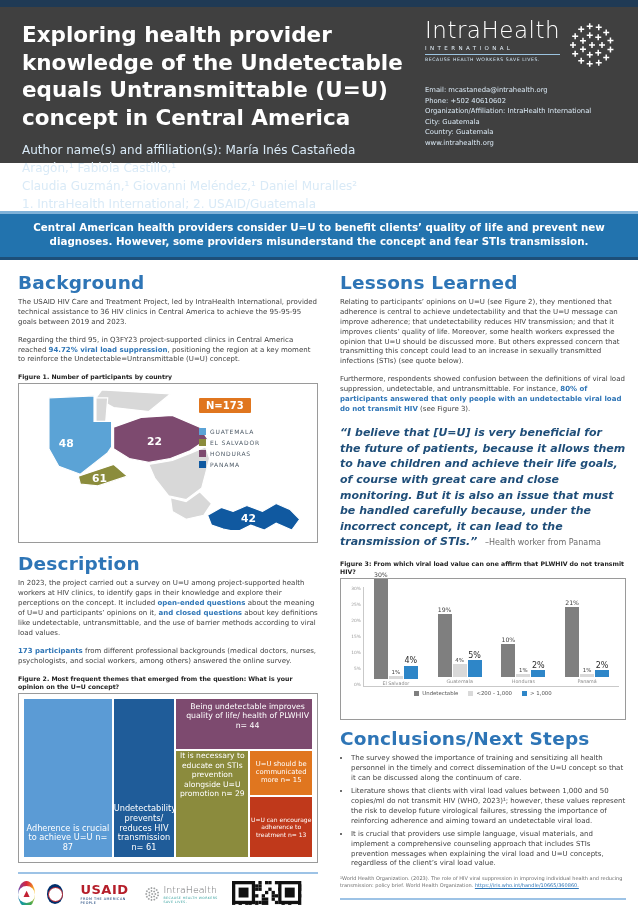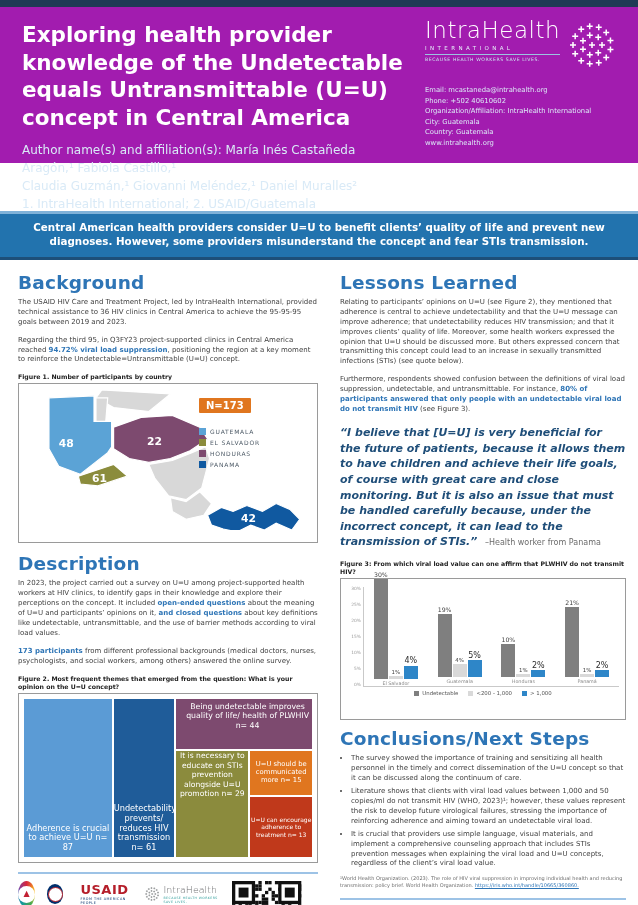--- a/index.html
+++ b/index.html
@@ -104,21 +104,21 @@
   .qr{margin-top:-4px;}
   .foot-right{position:relative;}
   .disclaimer{font-size:6.2px;font-style:italic;color:#4f6b84;line-height:1.42;margin:0 0 6px 0;}
 </style>
 </head>
 <body>
 
 <div class="poster">
   <div class="topstrip"></div>
 
-  <div class="header" style="background: #a21caf;">
+  <div class="header" style="background: #404040;">
     <div class="header-left">
       <div class="poster-title">Exploring health provider knowledge of the Undetectable equals Untransmittable (U=U) concept in Central America</div>
       <div class="authors">
         <div>Author name(s) and affiliation(s): María Inés Castañeda Aragón,¹ Fabiola Castillo,¹</div>
         <div>Claudia Guzmán,¹ Giovanni Meléndez,¹ Daniel Muralles²</div>
         <div>1. IntraHealth International; 2. USAID/Guatemala</div>
       </div>
     </div>
     <div class="header-right">
       <div class="ih-logo">

